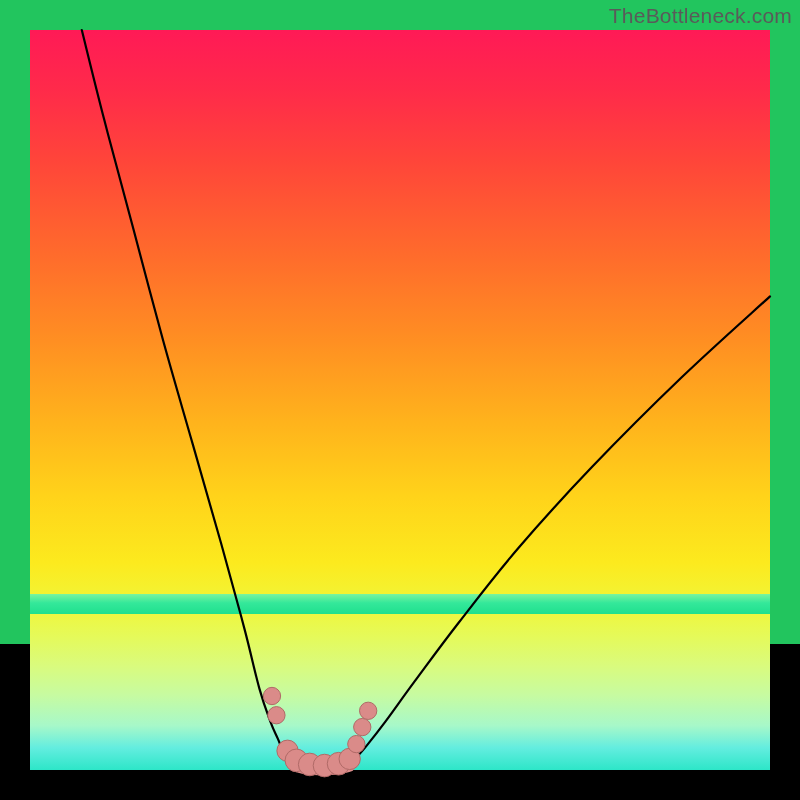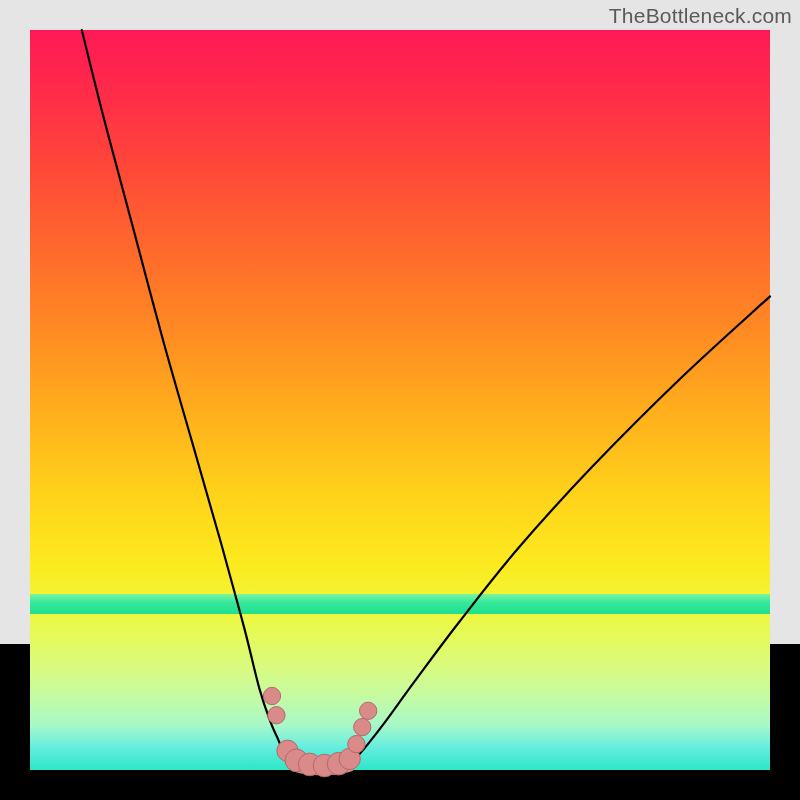--- a/index.html
+++ b/index.html
@@ -10,21 +10,21 @@
     background: #000;
     overflow: hidden;
     font-family: Arial, Helvetica, sans-serif;
   }
   .frame {
     position: absolute;
     left: 0;
     top: 0;
     width: 800px;
     height: 644px;
-    background: #e5e5e5;
+    background: #22c55e;
   }
   .plot-area {
     position: absolute;
     left: 30px;
     top: 30px;
     width: 740px;
     height: 740px;
     
     background: linear-gradient(
       to bottom,

